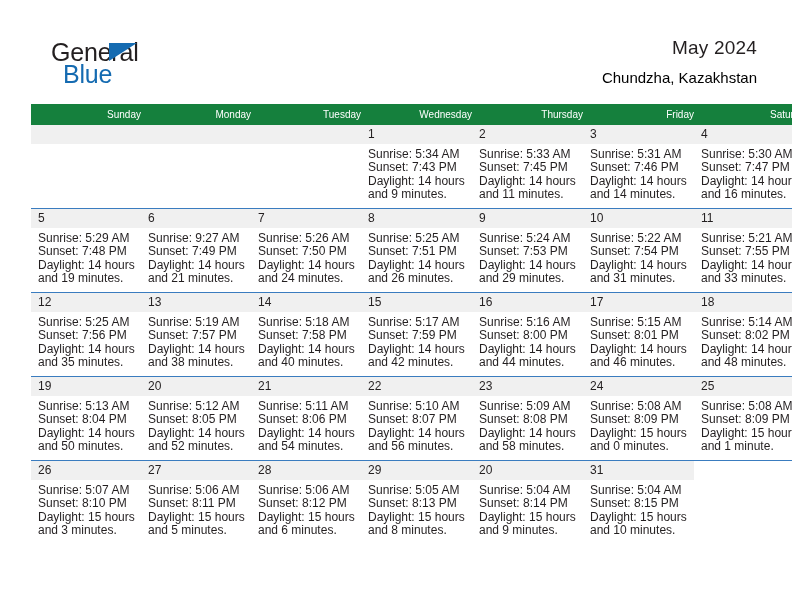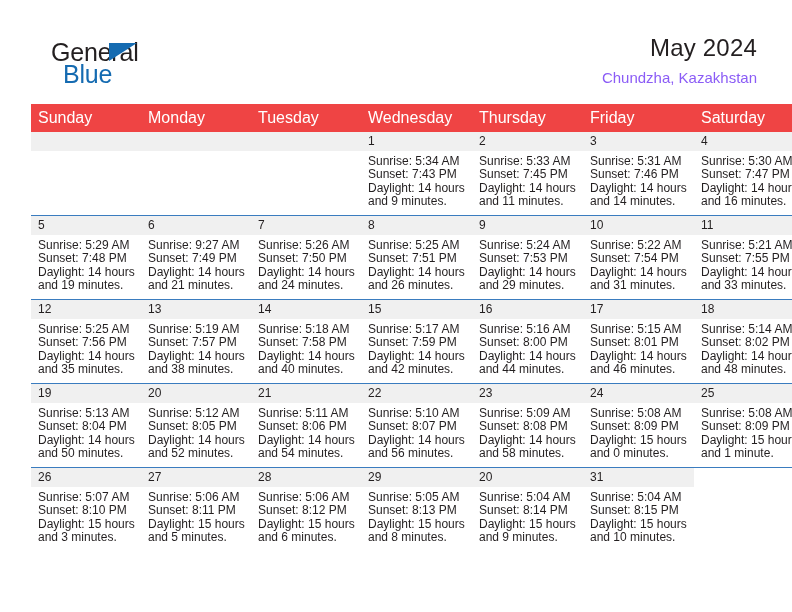--- a/index.html
+++ b/index.html
@@ -64,50 +64,50 @@
     color: #156bb1;
     font-family: "Liberation Sans", sans-serif;
   }
   .title-block {
     position: absolute;
     right: 35px;
     top: 32px;
     text-align: right;
   }
   .cal-title {
-    font-size: 24px;
+    font-size: 19px;
     font-weight: normal;
     color: #231f20;
     line-height: 32px;
     letter-spacing: 0.2px;
   }
   .cal-subtitle {
     font-size: 15px;
     font-weight: normal;
-    color: #8b5cf6;
+    color: #000000;
     line-height: 20px;
     margin-top: 4px;
     margin-left: 32px;
   }
 
   
   .calendar {
     position: absolute;
     left: 31px;
     top: 104px;
     width: 730px;
     border-collapse: collapse;
     table-layout: fixed;
   }
   .calendar th {
-    background: #ef4444;
+    background: #15803d;
     color: #ffffff;
-    font-size: 16px;
+    font-size: 10px;
     font-weight: normal;
-    text-align: left;
+    text-align: right;
     padding: 5px 0 5px 7px;
     height: 11px;
     border: none;
   }
   .calendar td {
     vertical-align: top;
     padding: 0;
     border-top: 1px solid #3a7cbf;
     background: #ffffff;
     height: 83px;

